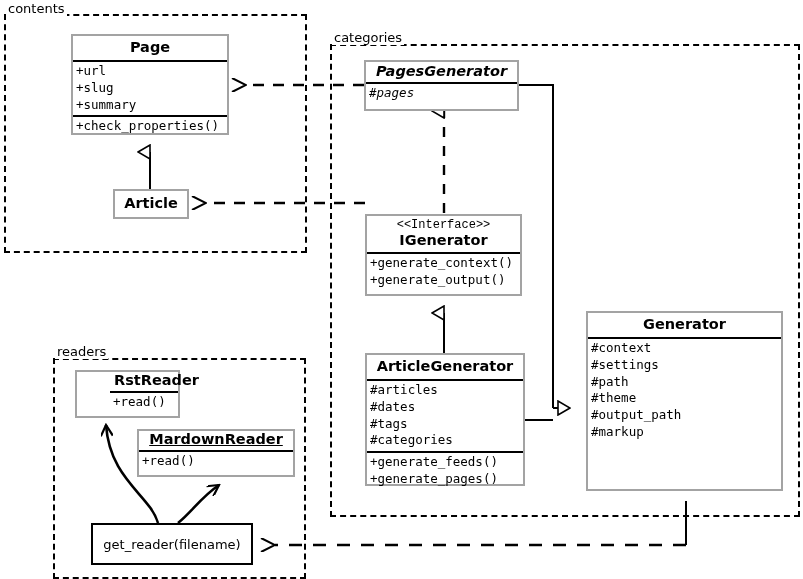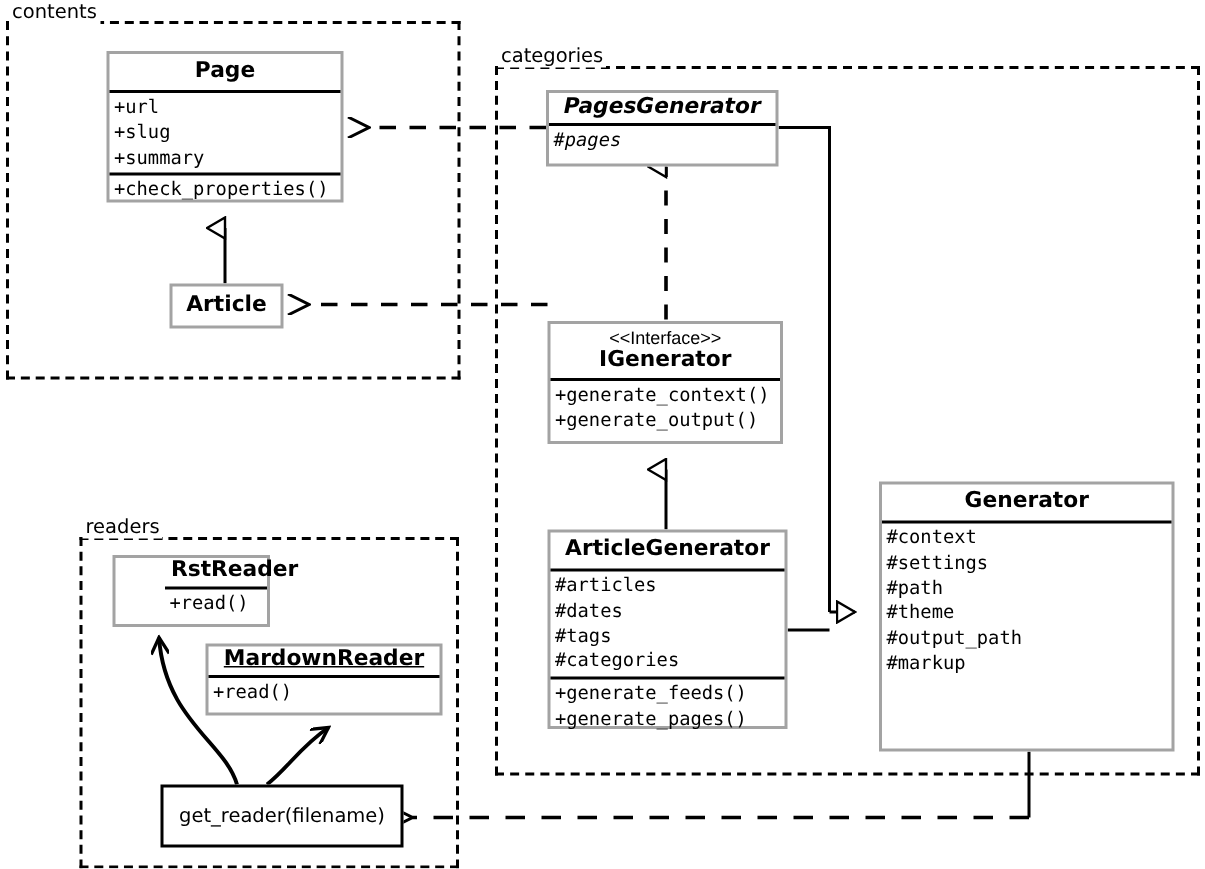--- a/index.html
+++ b/index.html
@@ -50,21 +50,21 @@
   .uml .title {
     font-family: "DejaVu Sans", sans-serif;
     font-weight: bold;
     font-size: 14.5px;
     text-align: center;
     color: #000;
     padding: 4px 4px 5px 4px;
     line-height: 1.05;
   }
   .uml .stereo {
-    font-family: Liberation Sans, sans-serif;
+    font-family: Liberation Mono, monospace;
     font-weight: normal;
     font-size: 12px;
     display: block;
     text-align: center;
     line-height: 1.15;
   }
   .uml .compartment {
     border-top: 2px solid #000;
     padding: 1px 2px 2px 3px;
   }
@@ -211,21 +211,21 @@
       <div class="member">#dates</div>
       <div class="member">#tags</div>
       <div class="member">#categories</div>
     </div>
     <div class="compartment">
       <div class="member">+generate_feeds()</div>
       <div class="member">+generate_pages()</div>
     </div>
   </div>
 
-  <div class="uml" style="left:586px; top:321px; width:197px; height:180px;">
+  <div class="uml" style="left:586px; top:311px; width:197px; height:180px;">
     <div class="title">Generator</div>
     <div class="compartment">
       <div class="member">#context</div>
       <div class="member">#settings</div>
       <div class="member">#path</div>
       <div class="member">#theme</div>
       <div class="member">#output_path</div>
       <div class="member">#markup</div>
     </div>
   </div>
@@ -237,17 +237,17 @@
     </div>
   </div>
 
   <div class="uml" style="left:137px; top:429px; width:158px; height:48px;">
     <div class="title" style="padding:1px 4px 3px 4px;text-decoration:underline;">MardownReader</div>
     <div class="compartment">
       <div class="member">+read()</div>
     </div>
   </div>
 
-  <div class="plain-box" style="left:107px; top:523px; width:162px; height:42px;">
+  <div class="plain-box" style="left:91px; top:523px; width:162px; height:42px;">
     <span class="label">get_reader(filename)</span>
   </div>
 
 </div>
 
 </body></html>

